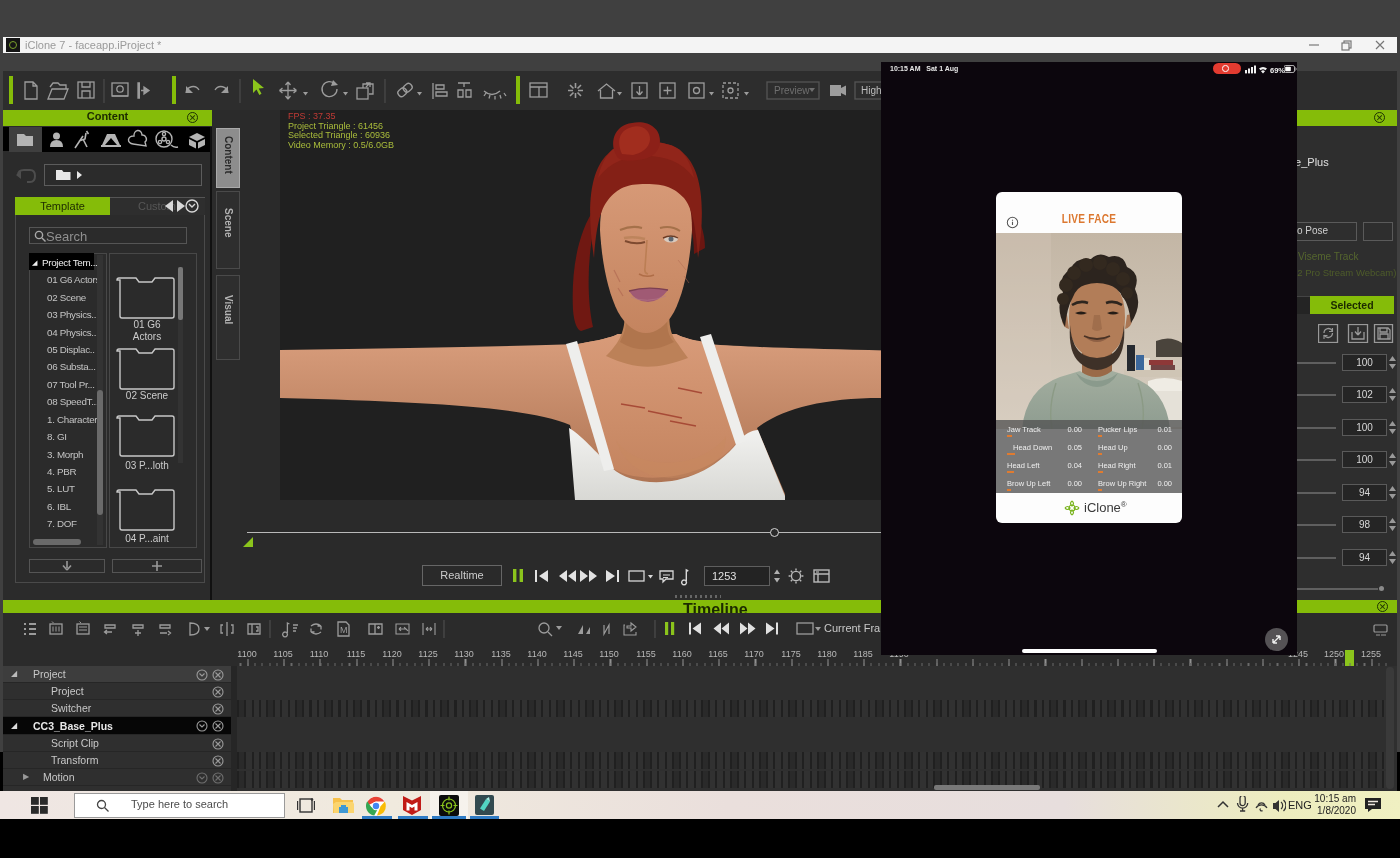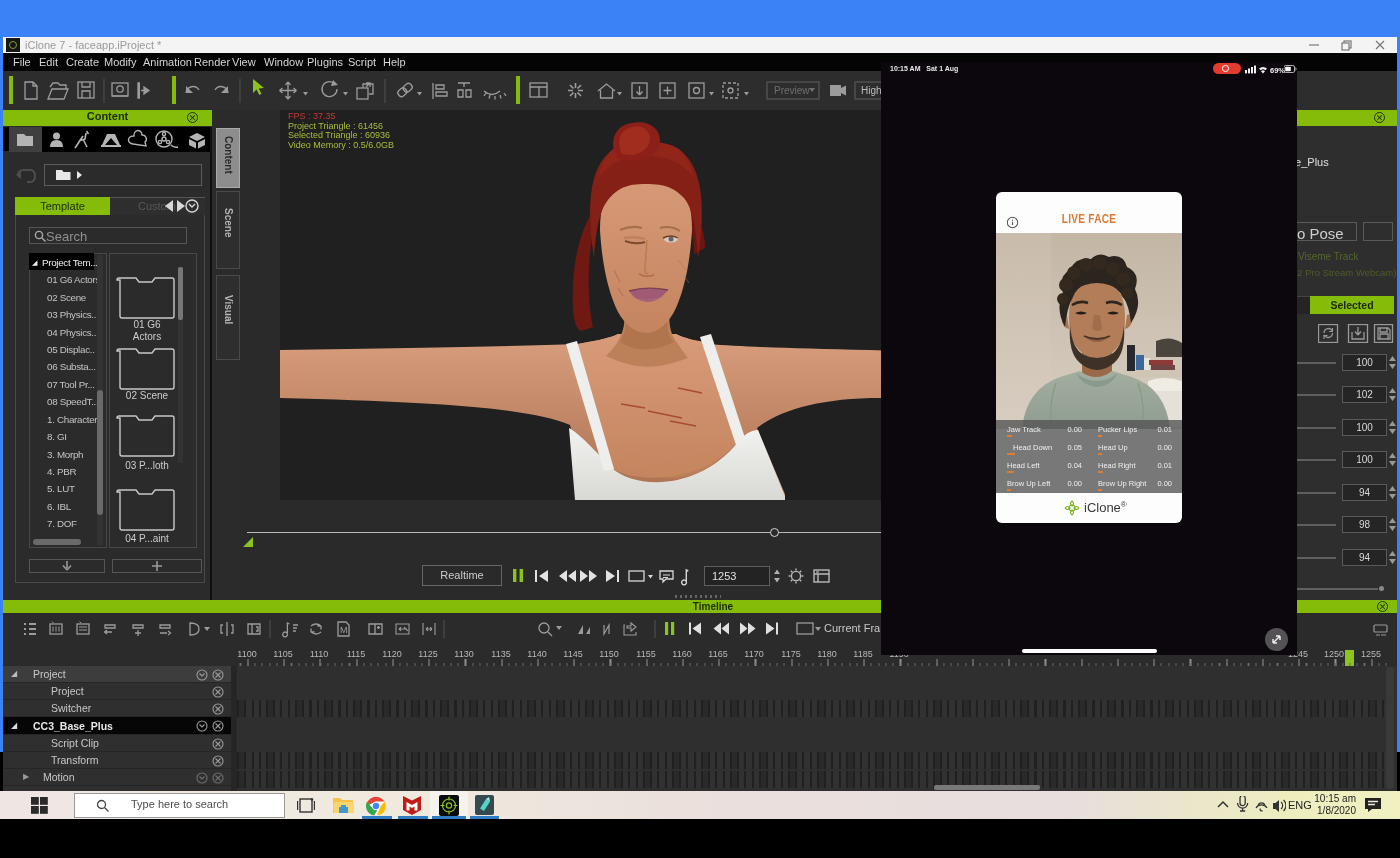--- a/index.html
+++ b/index.html
@@ -1,19 +1,19 @@
 <!DOCTYPE html>
 <html><head>
 <meta charset="utf-8">
 <style>
   * { margin:0; padding:0; box-sizing:border-box; }
   html,body { width:1400px; height:858px; background:#000; overflow:hidden;
     font-family:"Liberation Sans", sans-serif; }
   .abs { position:absolute; }
-  #stage { position:relative; width:1400px; height:752px; background:#3b82f6; }
+  #stage { position:relative; width:1400px; height:752px; background:#404040; }
   .green { background:#85bc09; }
 
   #titlebar { left:3px; top:37px; width:1394px; height:16px; background:#f4f4f4; }
   #menubar { left:3px; top:53px; width:1394px; height:18px; background:#040404;
     color:#d5d5d5; font-size:11px; }
   #menubar span { position:absolute; top:3px; }
   #toolbar { left:3px; top:71px; width:1394px; height:39px; background:#2d2d2d; }
 
   #leftpanel { left:3px; top:110px; width:237px; height:490px; background:#2b2b2b; }
   #viewport { left:240px; top:110px; width:930px; height:490px; background:#2a2a2a; }
@@ -44,33 +44,20 @@
     </div>
     <div class="abs" style="left:22px;top:2px;font-size:11px;color:#9a9a9a">iClone 7 - faceapp.iProject *</div>
     <svg class="abs" style="left:1300px;top:0" width="94" height="16" viewBox="0 0 94 16">
       <path d="M6 8 h10" stroke="#777" stroke-width="1.2" fill="none"></path>
       <rect x="41" y="4" width="7" height="7" stroke="#777" stroke-width="1.2" fill="none"></rect>
       <rect x="39" y="6" width="7" height="7" stroke="#777" stroke-width="1.2" fill="#f4f4f4"></rect>
       <path d="M73 4 l8 8 M81 4 l-8 8" stroke="#777" stroke-width="1.2" fill="none"></path>
     </svg>
   </div>
 
-  <div id="menubar" class="abs">
-    <span style="left:10px">File</span>
-      <span style="left:36px">Edit</span>
-    <span style="left:63px">Create</span>
-      <span style="left:101px">Modify</span>
-    <span style="left:140px">Animation</span>
-      <span style="left:191px">Render</span>
-    <span style="left:229px">View</span>
-      <span style="left:261px">Window</span>
-    <span style="left:304px">Plugins</span>
-      <span style="left:345px">Script</span>
-    <span style="left:380px">Help</span>
-  </div>
 
   <div id="toolbar" class="abs">
     <svg width="1394" height="39" viewBox="0 0 1394 39">
       <g stroke="#9c9c9c" stroke-width="1.3" fill="none">
         <rect x="6" y="5" width="4" height="28" fill="#85bc09" stroke="none"></rect>
         <path d="M22 11 h8 l4 4 v13 h-12 z M30 11 v4 h4"></path>
         <path d="M47 16 l3 -4 h5 l2 2 h6 v4 M45 28 l4 -10 h16 l-4 10 z"></path>
         <rect x="75" y="11" width="16" height="16"></rect>
           <path d="M79 11 v5 h8 v-5 M79 27 v-7 h8 v7"></path>
         <path d="M101 8 v24" stroke="#4a4a4a"></path>
@@ -361,21 +348,21 @@
           <path d="M28 7 h3" stroke-width="1.2"></path>
       </g>
     </svg>
   </div>
 
   <div id="rightpanel" class="abs">
     <div class="abs green" style="left:0;top:0;width:227px;height:16px"></div>
     <div class="circx" style="left:204px;top:2px">✕</div>
     <div class="abs" style="left:78px;top:46px;font-size:11px;color:#e0e0e0;white-space:nowrap">CC3_Base_Plus</div>
     <div class="abs" style="left:15px;top:112px;width:172px;height:19px;border:1px solid #5a5a5a"></div>
-    <div class="abs" style="left:127px;top:115px;font-size:15px;color:#cfcfcf">o Pose</div>
+    <div class="abs" style="left:127px;top:115px;font-size:10px;color:#cfcfcf">o Pose</div>
     <div class="abs" style="left:193px;top:112px;width:30px;height:19px;border:1px solid #5a5a5a"></div>
     <div class="abs" style="left:128px;top:141px;font-size:10px;color:#55662e">Viseme Track</div>
     <div class="abs" style="left:122px;top:157px;font-size:9.5px;color:#4e5c2a;white-space:nowrap">22 Pro Stream Webcam)</div>
     <div class="abs" style="left:0px;top:186px;width:140px;height:18px;background:#242424;border-top:1px solid #444"></div>
     <div class="abs green" style="left:140px;top:186px;width:84px;height:18px;font-size:10.5px;font-weight:bold;color:#1c2a00;text-align:center;padding-top:3px">Selected</div>
     <svg class="abs" style="left:148px;top:214px" width="76" height="19" viewBox="0 0 76 19">
       <g stroke="#999" stroke-width="1.3" fill="none">
         <rect x="0.5" y="0.5" width="19" height="18"></rect>
           <rect x="30.5" y="0.5" width="19" height="18"></rect>
           <rect x="56.5" y="0.5" width="18" height="18"></rect>
@@ -422,21 +409,21 @@
       <svg class="abs" style="left:218px;top:439px" width="9" height="17" viewBox="0 0 9 17" fill="#999">
           <path d="M1 7 h7 l-3.5 -5 z M1 10 h7 l-3.5 5 z"></path>
         </svg>
     </div>
     <div class="abs" style="left:10px;top:478px;width:198px;height:2px;background:#606060"></div>
     <div class="abs" style="left:209px;top:476px;width:5px;height:5px;background:#8a8a8a;border-radius:50%"></div>
   </div>
 
   <div id="tlhead" class="abs green">
       <div class="abs" style="left:672px;top:-5px;width:46px;height:3px;background:repeating-linear-gradient(90deg,#666 0 2px,transparent 2px 5px)"></div>
-    <div class="abs" style="left:680px;top:1px;width:60px;font-size:10px;font-weight:bold;color:#1c2a00;text-align:center">Timeline</div>
+    <div class="abs" style="left:680px;top:1px;width:60px;font-size:16px;font-weight:bold;color:#1c2a00;text-align:center">Timeline</div>
     <div class="circx" style="left:1374px;top:1px">✕</div>
   </div>
   <div id="timeline" class="abs">
 
     <svg class="abs" style="left:0;top:0" width="890" height="32" viewBox="0 0 890 32">
       <g stroke="#9c9c9c" stroke-width="1.3" fill="none">
         <path d="M21 11 h2 M21 16 h2 M21 21 h2 M26 11 h7 M26 16 h7 M26 21 h7" stroke-width="1.8"></path>
         <rect x="47" y="11" width="12" height="10"></rect>
           <path d="M50 13.5 v5 M53 13.5 v5 M56 13.5 v5 M49 8.5 l1.5 1.5" stroke-width="1"></path>
         <rect x="74" y="11" width="12" height="10"></rect>

